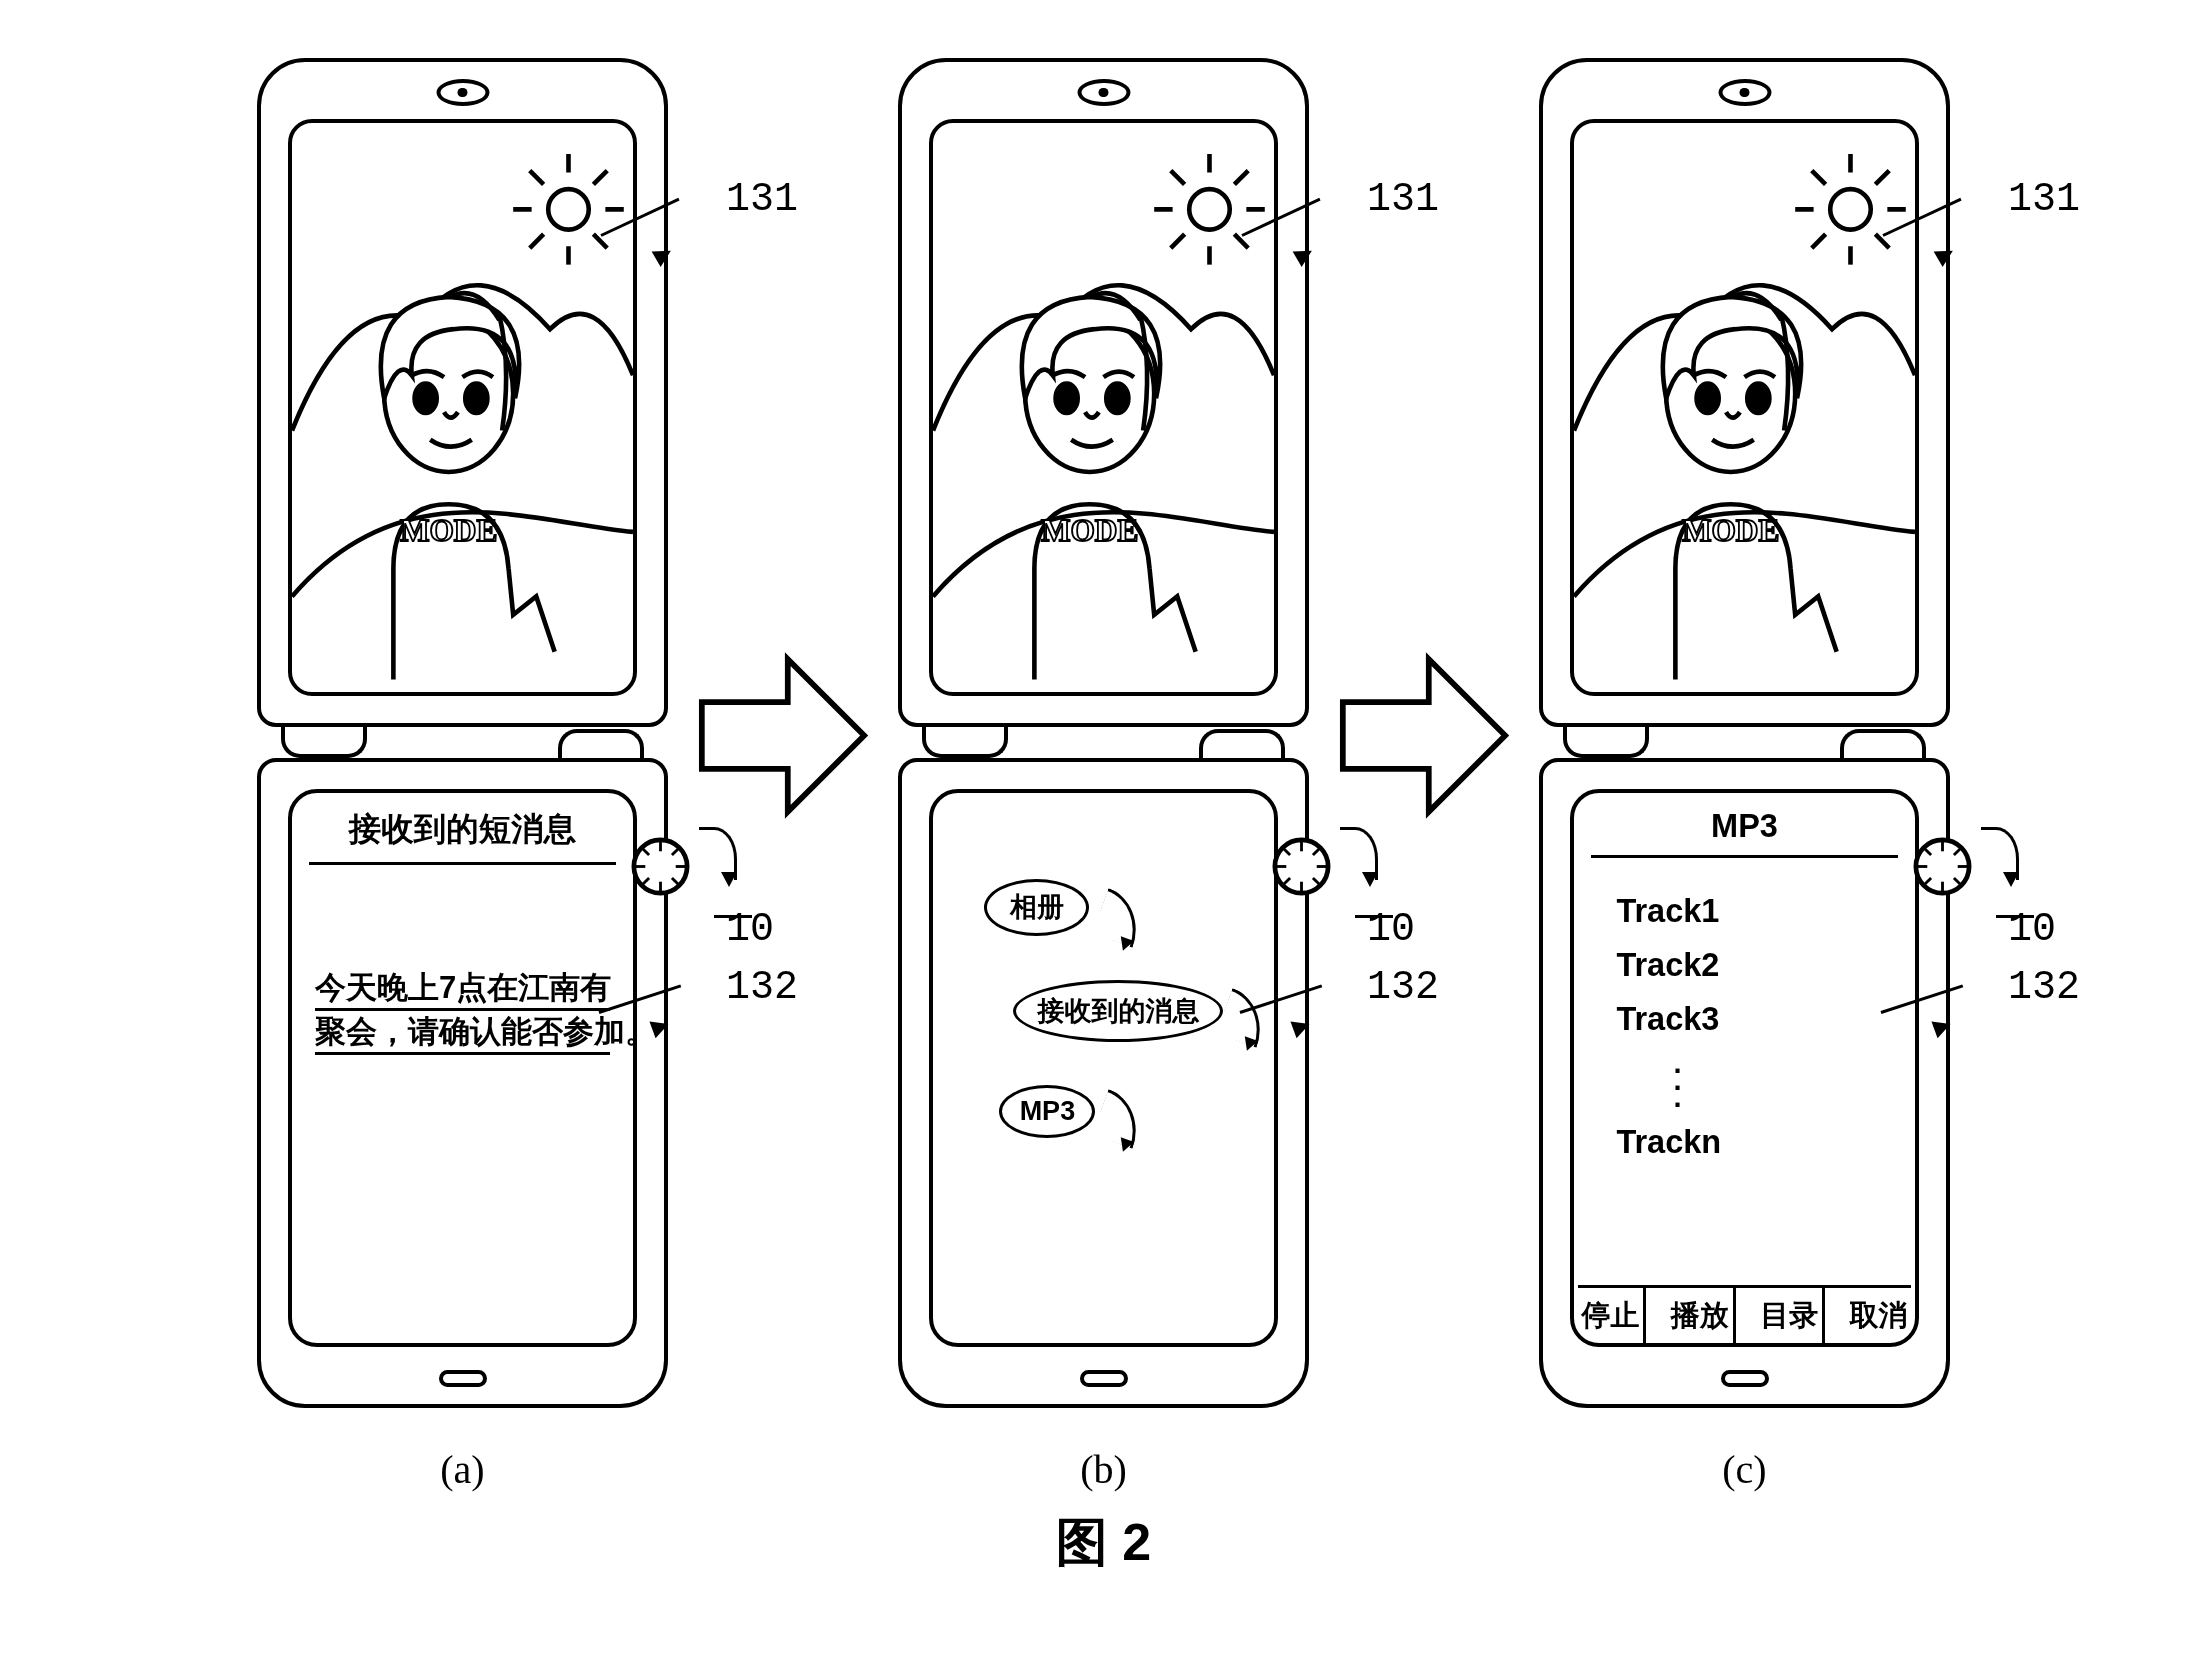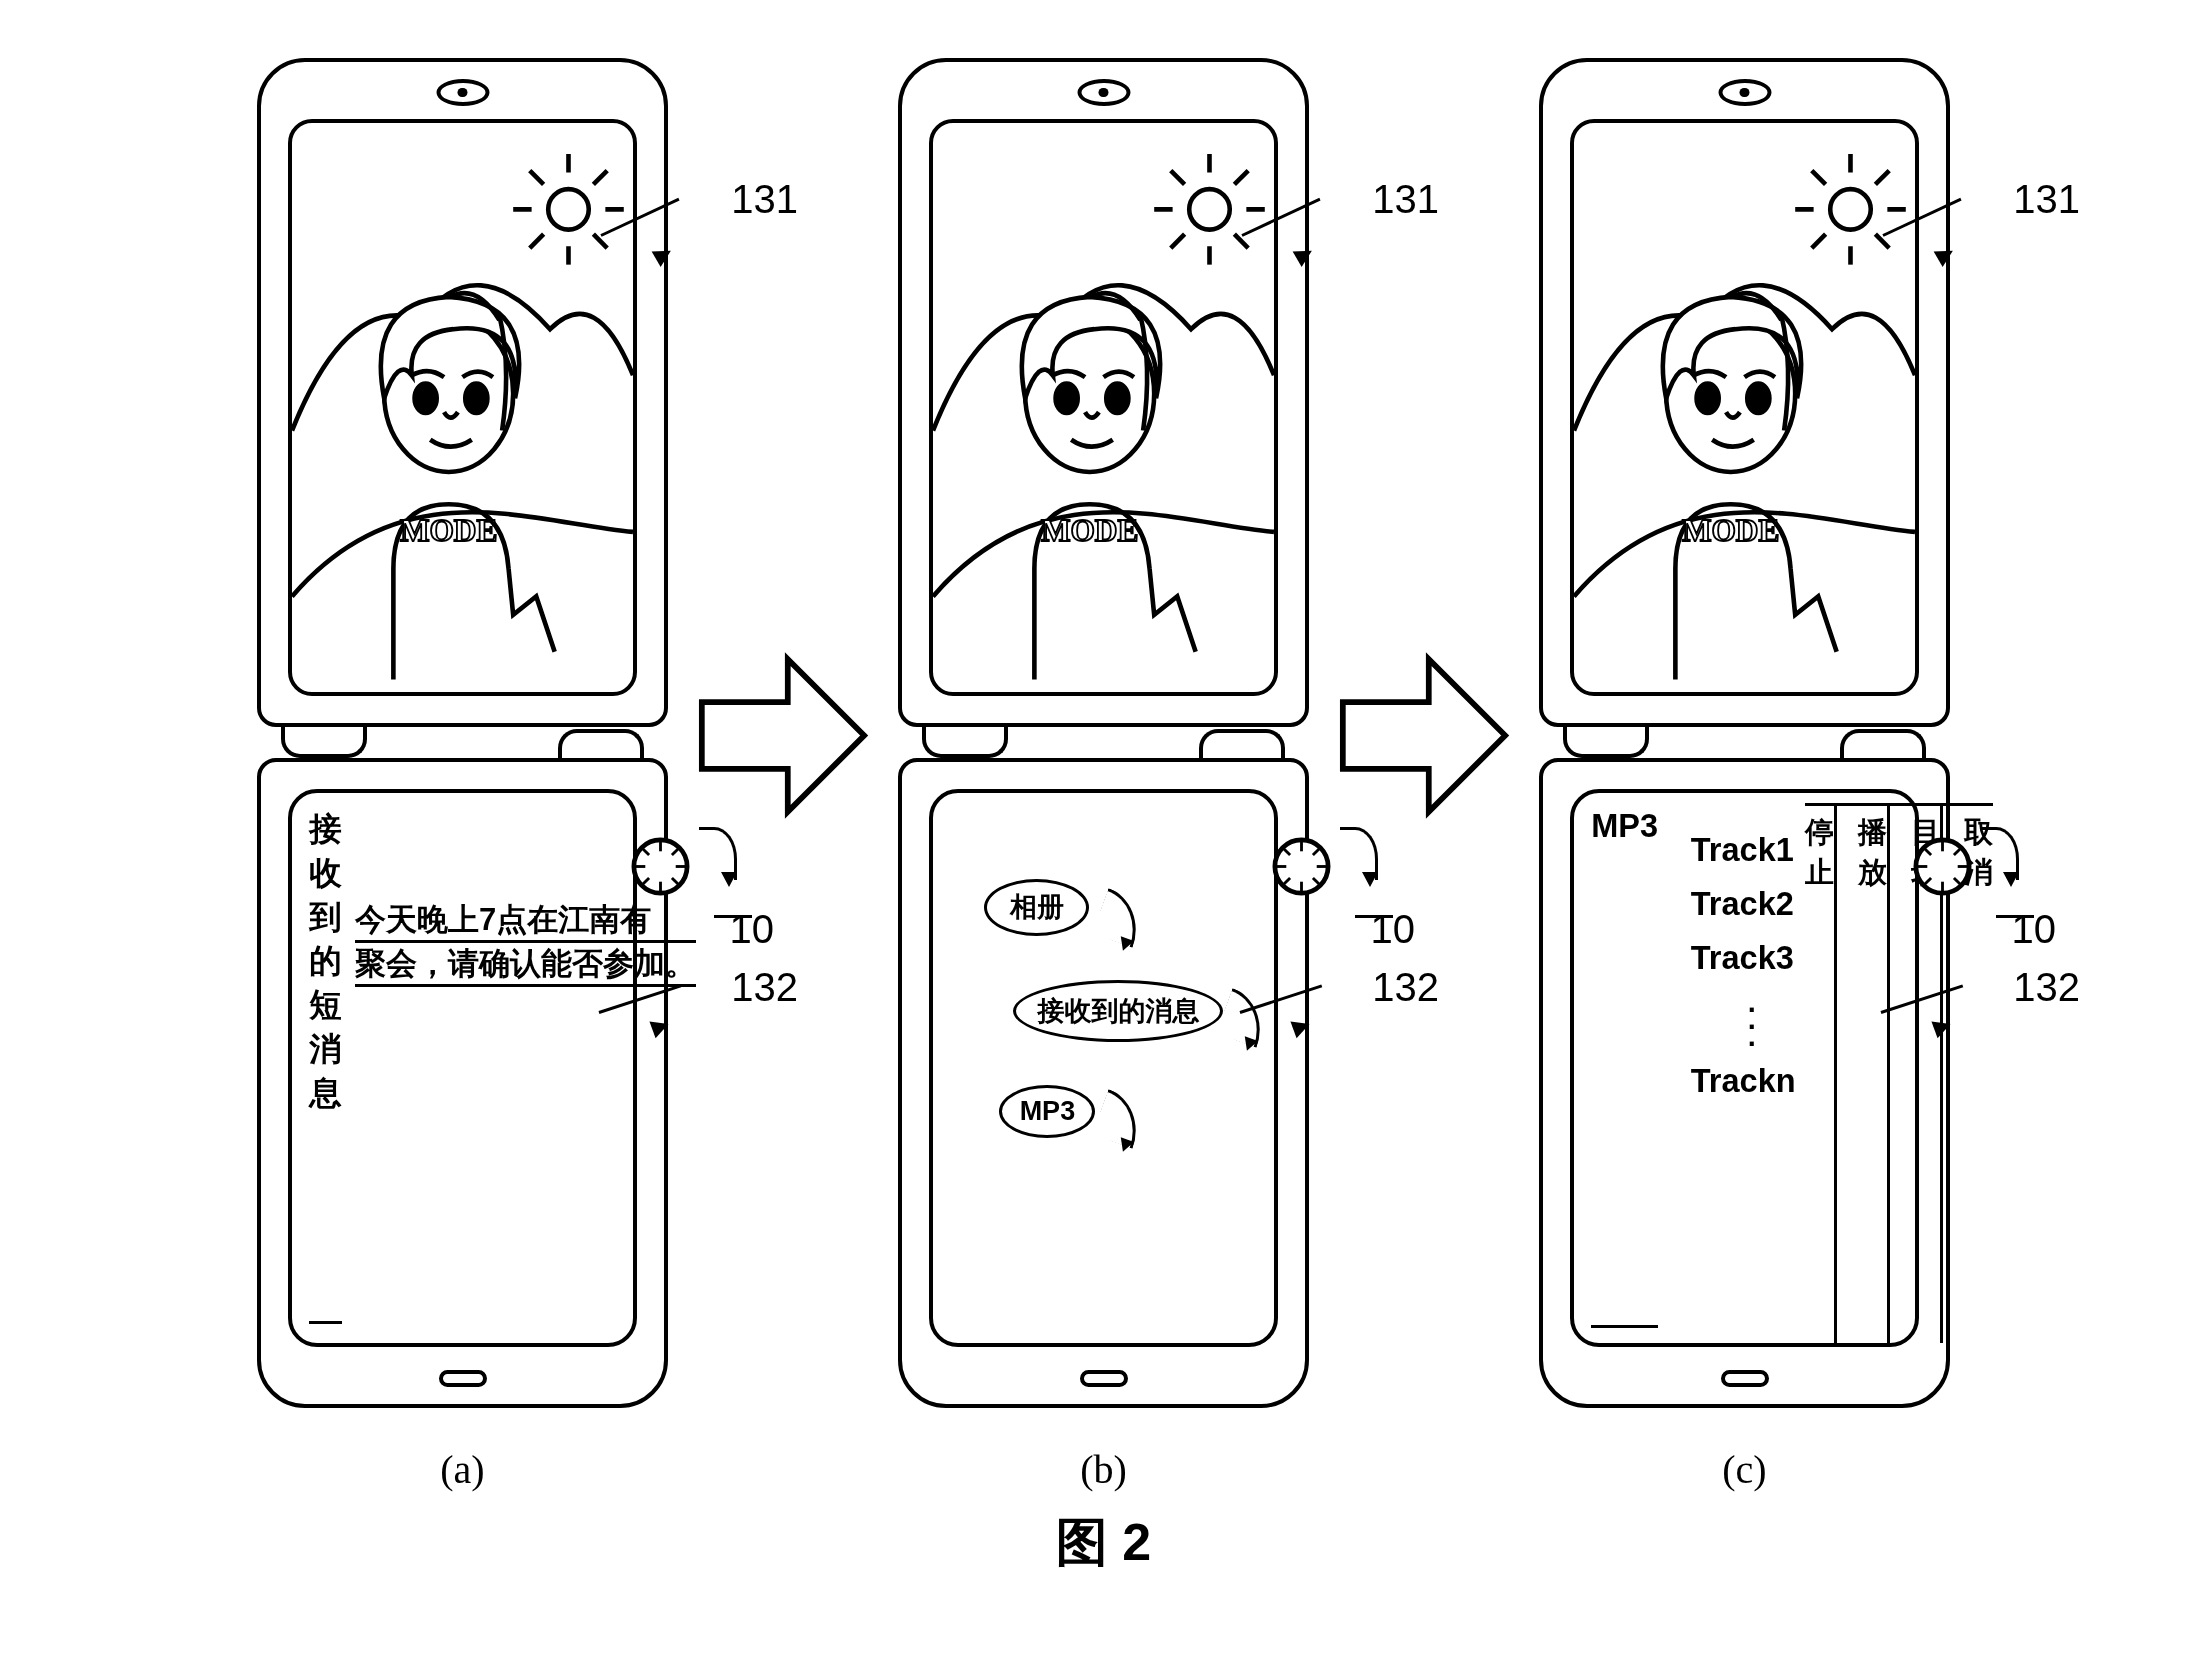--- a/index.html
+++ b/index.html
@@ -110,21 +110,21 @@
   .lower-screen {
     position: absolute;
     top: 27px;
     left: 27px;
     right: 27px;
     bottom: 57px;
     border: 4.8px solid #000;
     border-radius: 29px;
     padding: 9.6px 13.4px 13.4px 13.4px;
     display: flex;
-    flex-direction: row;
+    flex-direction: column;
   }
   .screen-title {
     text-align: center;
     font-size: 32.5px;
     font-weight: 700;
     border-bottom: 3.8px solid #000;
     padding: 5.7px 0 9.6px 0;
     margin: 0 3.8px 5.7px 3.8px;
   }
   .sms-body {
@@ -217,21 +217,21 @@
     width:0;height:0;
     border-left:8.6px solid transparent;
     border-right:8.6px solid transparent;
     border-top:15.3px solid #000;
   }
 
   
   .ref {
     position: absolute;
     font-size: 40px;
-    font-family: Liberation Sans, sans-serif;
+    font-family: Liberation Mono, monospace;
   }
   .leader {
     position:absolute;
     border-top: 3.8px solid #000;
     transform-origin: left center;
   }
   .arrowhead{
     position:absolute; width:0;height:0;
     border-top:9.6px solid transparent;
     border-bottom:9.6px solid transparent;

